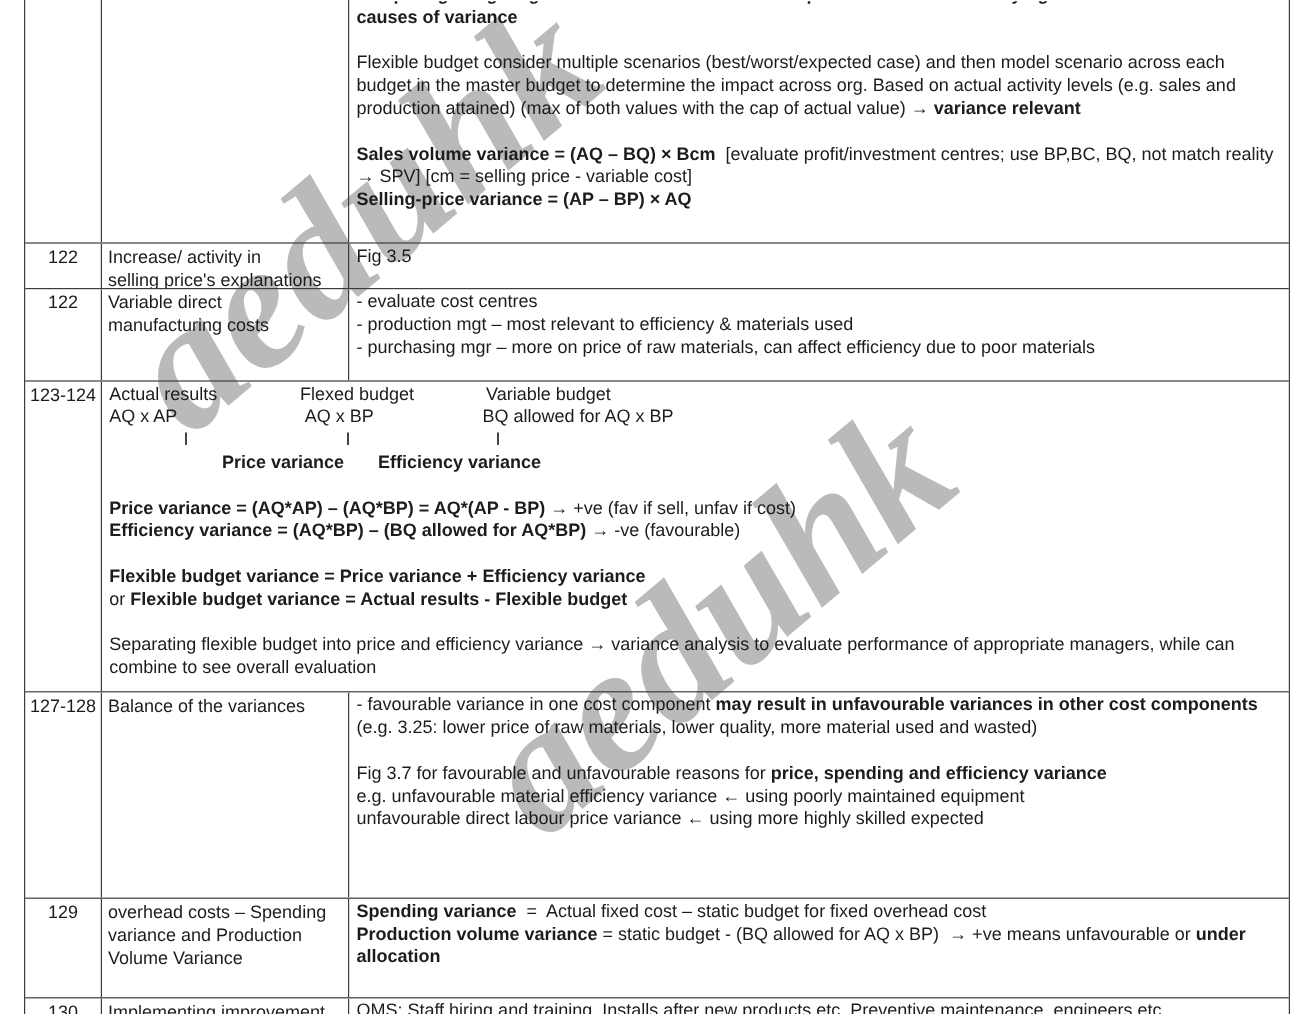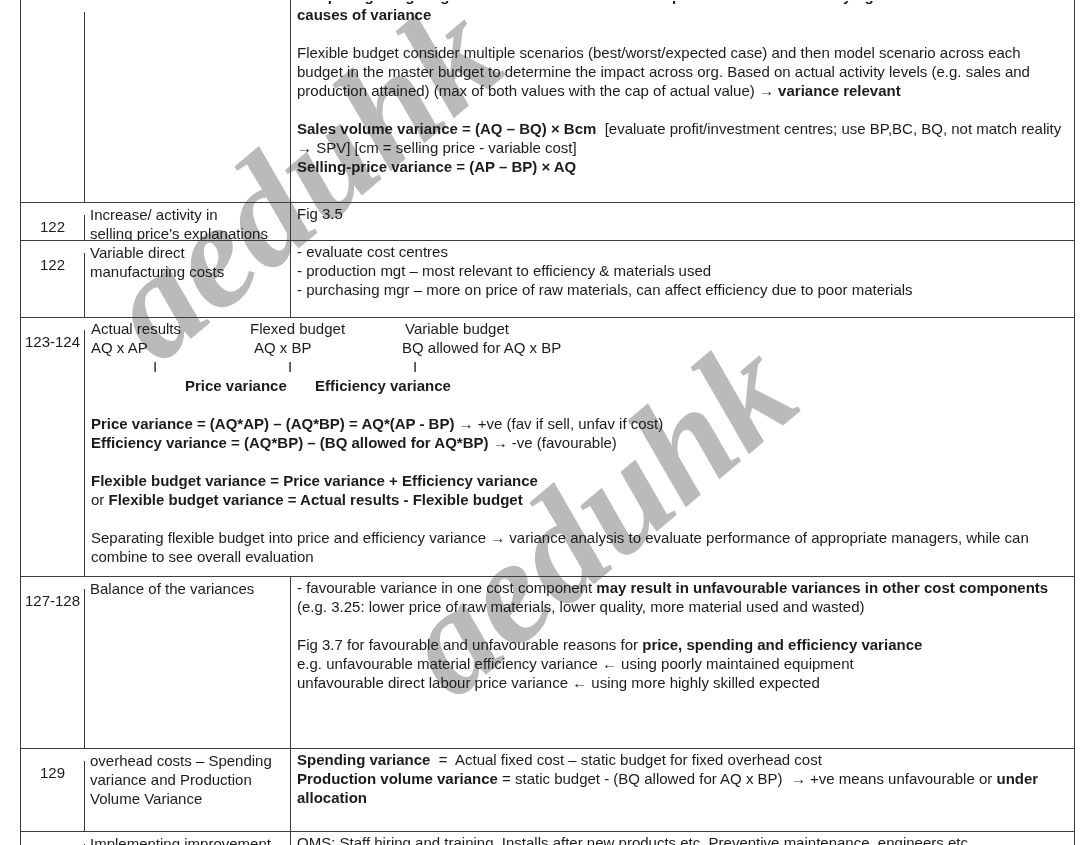--- a/index.html
+++ b/index.html
@@ -15,21 +15,21 @@
   }
   .wm1{left:120px;top:320px;}
   .wm2{left:415px;top:656px;}
   #doc-table{
     position:absolute;left:20px;top:0;width:1053px;height:845px;z-index:2;
     border-left:1.6px solid #3c3c3c;border-right:1.6px solid #3c3c3c;
   }
   .row{display:flex;box-sizing:border-box;overflow:hidden;}
   .row.bt{border-top:1.8px solid #3c3c3c;}
   .cell{box-sizing:border-box;overflow:hidden;}
-  .page-cell{width:64px;flex:none;border-right:1.6px solid #3c3c3c;text-align:center;padding-top:2px;margin-top:12px;}
+  .page-cell{width:64px;flex:none;border-right:1.6px solid #3c3c3c;text-align:center;padding-top:2px;}
   .topic-cell{width:206px;flex:none;border-right:1.6px solid #3c3c3c;padding:2px 4px 0 5px;}
   .content-cell{flex:1;padding:1px 6px 0 6px;}
   .para{white-space:pre-wrap;}
   .cols{white-space:nowrap;}
   .cw{display:inline-block;}
   .b{font-weight:bold;}
   .gap{height:19px;}
   .clipline{height:4px;overflow:hidden;position:relative;}
   .clipline .seg{position:relative;top:-15px;display:block;white-space:nowrap;}
 </style>

